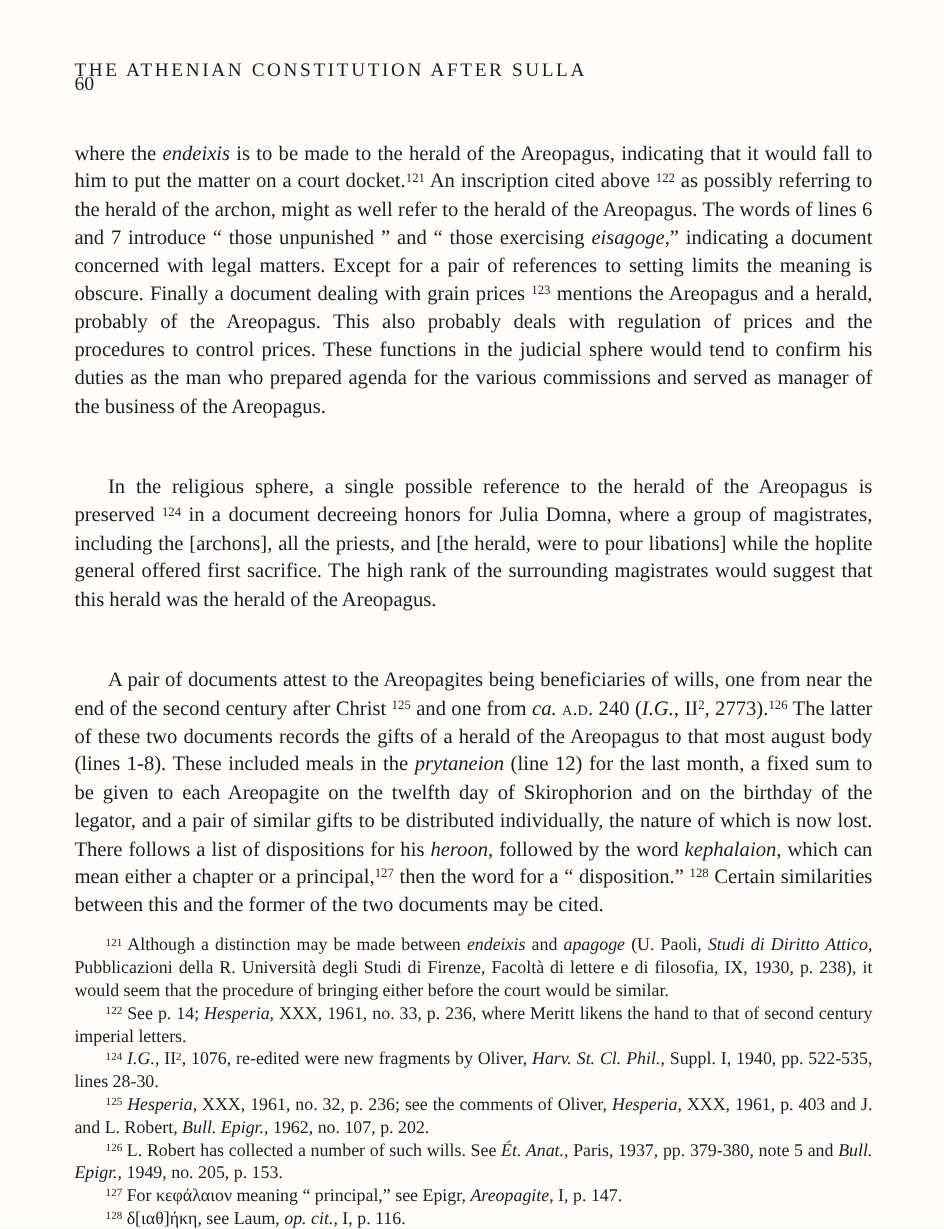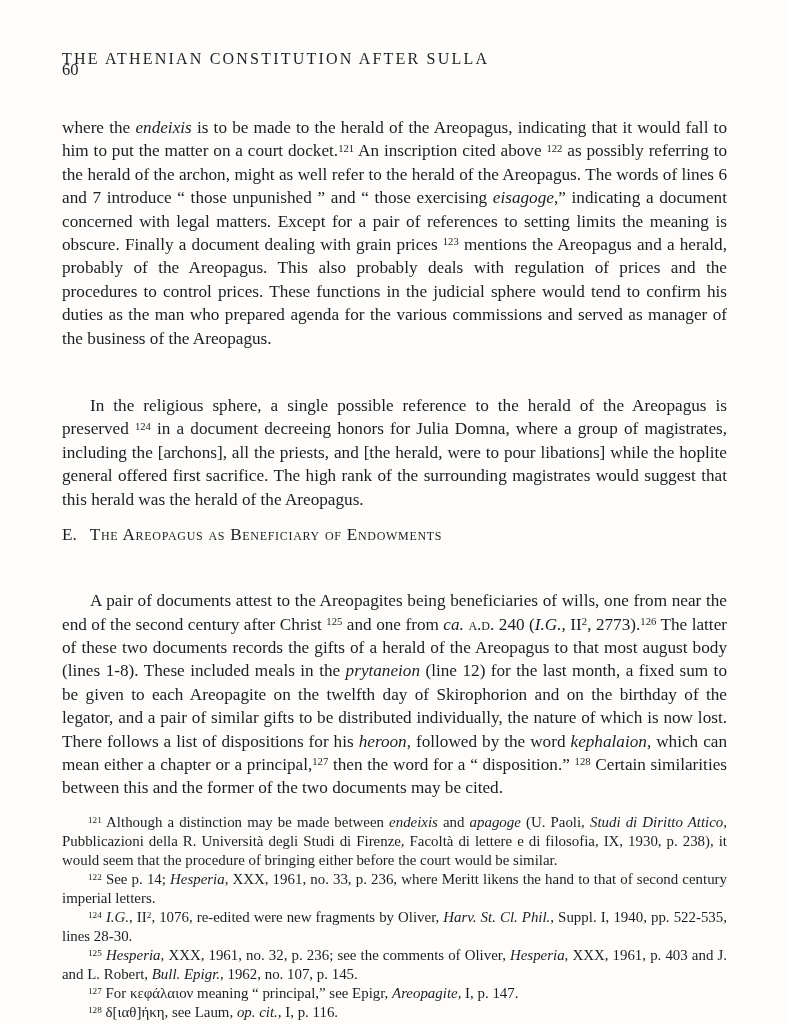--- a/index.html
+++ b/index.html
@@ -58,29 +58,27 @@
 
   <header class="page-header">
     <span class="page-number">60</span>
     <span class="running-title">THE ATHENIAN CONSTITUTION AFTER SULLA</span>
   </header>
 
   <main>
     <p class="body-para no-indent"><span>where the </span><span class="run-i">endeixis</span><span> is to be made to the herald of the Areopagus, indicating that it would fall to him to put the matter on a court docket.</span><span class="run-sup">121</span><span> An inscription cited above </span><span class="run-sup">122</span><span> as possibly referring to the herald of the archon, might as well refer to the herald of the Areopagus. The words of lines 6 and 7 introduce “ those unpunished ” and “ those exercising </span><span class="run-i">eisagoge</span><span>,” indicating a document concerned with legal matters. Except for a pair of references to setting limits the meaning is obscure. Finally a document dealing with grain prices </span><span class="run-sup">123</span><span> mentions the Areopagus and a herald, probably of the Areopagus. This also probably deals with regulation of prices and the procedures to control prices. These functions in the judicial sphere would tend to confirm his duties as the man who prepared agenda for the various commissions and served as manager of the business of the Areopagus.</span></p>
     <p class="body-para"><span>In the religious sphere, a single possible reference to the herald of the Areopagus is preserved </span><span class="run-sup">124</span><span> in a document decreeing honors for Julia Domna, where a group of magistrates, including the [archons], all the priests, and [the herald, were to pour libations] while the hoplite general offered first sacrifice. The high rank of the surrounding magistrates would suggest that this herald was the herald of the Areopagus.</span></p>
 
-    <h2 class="section-heading">
-      <span class="section-label">E.</span><span class="section-title">The Areopagus as Beneficiary of Endowments</span>
-    </h2>
 
     <p class="body-para"><span>A pair of documents attest to the Areopagites being beneficiaries of wills, one from near the end of the second century after Christ </span><span class="run-sup">125</span><span> and one from </span><span class="run-i">ca.</span><span> </span><span class="run-sc">a.d.</span><span> 240 (</span><span class="run-i">I.G.</span><span>, II</span><span class="run-sup">2</span><span>, 2773).</span><span class="run-sup">126</span><span> The latter of these two documents records the gifts of a herald of the Areopagus to that most august body (lines 1-8). These included meals in the </span><span class="run-i">prytaneion</span><span> (line 12) for the last month, a fixed sum to be given to each Areopagite on the twelfth day of Skirophorion and on the birthday of the legator, and a pair of similar gifts to be distributed individually, the nature of which is now lost. There follows a list of dispositions for his </span><span class="run-i">heroon</span><span>, followed by the word </span><span class="run-i">kephalaion</span><span>, which can mean either a chapter or a principal,</span><span class="run-sup">127</span><span> then the word for a “ disposition.” </span><span class="run-sup">128</span><span> Certain similarities between this and the former of the two documents may be cited.</span></p>
   </main>
 
   <footer class="footnotes">
     <p class="footnote"><span class="run-sup">121</span><span> Although a distinction may be made between </span><span class="run-i">endeixis</span><span> and </span><span class="run-i">apagoge</span><span> (U. Paoli, </span><span class="run-i">Studi di Diritto Attico</span><span>, Pubblicazioni della R. Università degli Studi di Firenze, Facoltà di lettere e di filosofia, IX, 1930, p. 238), it would seem that the procedure of bringing either before the court would be similar.</span></p>
     <p class="footnote"><span class="run-sup">122</span><span> See p. 14; </span><span class="run-i">Hesperia</span><span>, XXX, 1961, no. 33, p. 236, where Meritt likens the hand to that of second century imperial letters.</span></p>
     <p class="footnote"><span class="run-sup">124</span><span> </span><span class="run-i">I.G.</span><span>, II</span><span class="run-sup">2</span><span>, 1076, re-edited were new fragments by Oliver, </span><span class="run-i">Harv. St. Cl. Phil.</span><span>, Suppl. I, 1940, pp. 522-535, lines 28-30.</span></p>
-    <p class="footnote"><span class="run-sup">125</span><span> </span><span class="run-i">Hesperia</span><span>, XXX, 1961, no. 32, p. 236; see the comments of Oliver, </span><span class="run-i">Hesperia</span><span>, XXX, 1961, p. 403 and J. and L. Robert, </span><span class="run-i">Bull. Epigr.</span><span>, 1962, no. 107, p. 145.</span></p>
+    <p class="footnote"><span class="run-sup">125</span><span> </span><span class="run-i">Hesperia</span><span>, XXX, 1961, no. 32, p. 236; see the comments of Oliver, </span><span class="run-i">Hesperia</span><span>, XXX, 1961, p. 403 and J. and L. Robert, </span><span class="run-i">Bull. Epigr.</span><span>, 1962, no. 107, p. 202.</span></p>
+    <p class="footnote"><span class="run-sup">126</span><span> L. Robert has collected a number of such wills. See </span><span class="run-i">Ét. Anat.</span><span>, Paris, 1937, pp. 379-380, note 5 and </span><span class="run-i">Bull. Epigr.</span><span>, 1949, no. 205, p. 153.</span></p>
     <p class="footnote"><span class="run-sup">127</span><span> For </span><span class="run-grk">κεφάλαιον</span><span> meaning “ principal,” see Epigr, </span><span class="run-i">Areopagite</span><span>, I, p. 147.</span></p>
     <p class="footnote"><span class="run-sup">128</span><span> </span><span class="run-grk">δ[ιαθ]ήκη</span><span>, see Laum, </span><span class="run-i">op. cit.</span><span>, I, p. 116.</span></p>
   </footer>
 
 </div>
 
 </body></html>

